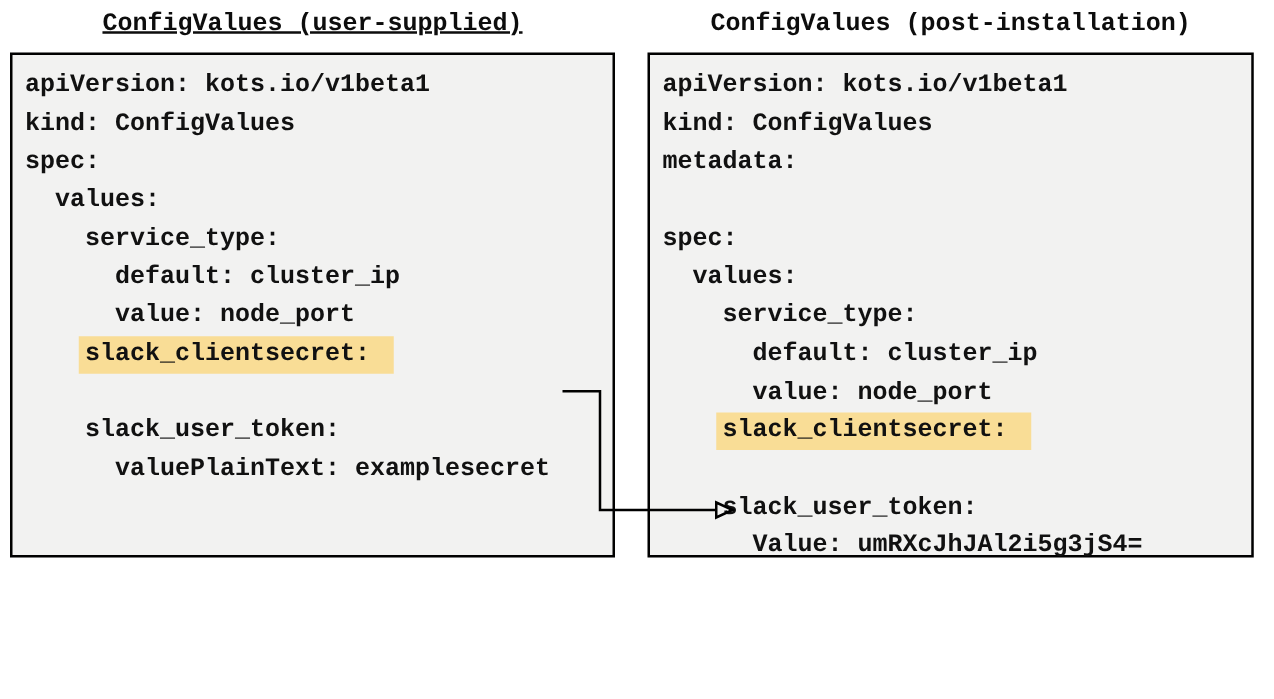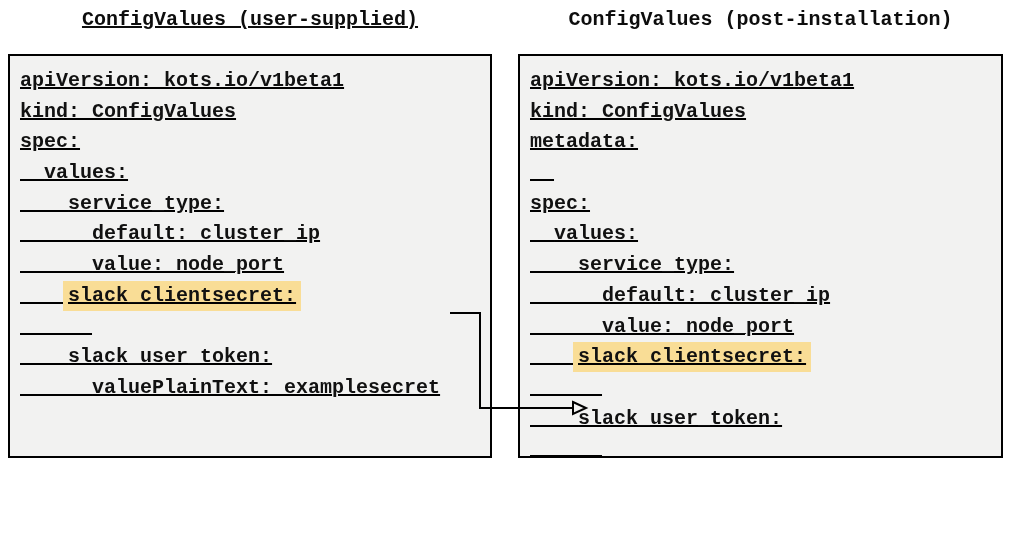--- a/index.html
+++ b/index.html
@@ -23,43 +23,42 @@
     text-align: center;
     font-weight: bold;
     font-size: 20px;
     color: #0d0d0d;
     white-space: pre;
   }
   #title-left  { left: 8px;   width: 484px; text-decoration: underline; }
   #title-right { left: 518px; width: 485px; }
   .panel {
     position: absolute;
-    top: 54px;
+    top: 42px;
     height: 404px;
     background: var(--panel-bg, #F2F2F1);
     border: 2px solid var(--border-color, #000);
     box-sizing: border-box;
-    text-decoration: underline;
   }
   #panel-left  { left: 8px;   width: 484px; }
   #panel-right { left: 518px; width: 485px; }
   .code {
     padding: 10px 0 0 10px;
   }
   .code-line {
     height: 30.7px;
     line-height: 30.7px;
     white-space: pre;
     font-size: 20px;
     font-weight: bold;
     color: #111111;
   }
   .code-line .hl {
     background: var(--hl-color, #F9DD96);
-    padding: 3px 5px 4px 5px;
+    padding: 3px 19px 4px 5px;
     margin: 0 -5px;
   }
   #connector-svg {
     position: absolute;
     left: 0;
     top: 0;
     width: 1019px;
     height: 559px;
     pointer-events: none;
   }
@@ -96,21 +95,21 @@
         <div class="code-line"><span></span><span>metadata:</span></div>
         <div class="code-line"><span>  </span></div>
         <div class="code-line"><span></span><span>spec:</span></div>
         <div class="code-line"><span>  </span><span>values:</span></div>
         <div class="code-line"><span>    </span><span>service_type:</span></div>
         <div class="code-line"><span>      </span><span>default: cluster_ip</span></div>
         <div class="code-line"><span>      </span><span>value: node_port</span></div>
         <div class="code-line"><span>    </span><span class="hl">slack_clientsecret:</span></div>
         <div class="code-line"><span>      </span></div>
         <div class="code-line"><span>    </span><span>slack_user_token:</span></div>
-        <div class="code-line"><span>      </span></div>
+        <div class="code-line"><span>      </span><span>Value: umRXcJhJAl2i5g3jS4=</span></div>
       </div>
   </div>
 
   <svg id="connector-svg" viewBox="0 0 1019 559" xmlns="http://www.w3.org/2000/svg">
     <path d="M 450 313 L 480 313 L 480 408 L 573 408" fill="none" stroke="#000000" stroke-width="2"></path>
     <path d="M 573 402 L 586 408 L 573 414 Z" fill="none" stroke="#000000" stroke-width="2" stroke-linejoin="miter"></path>
   </svg>
 
 </div>
 

